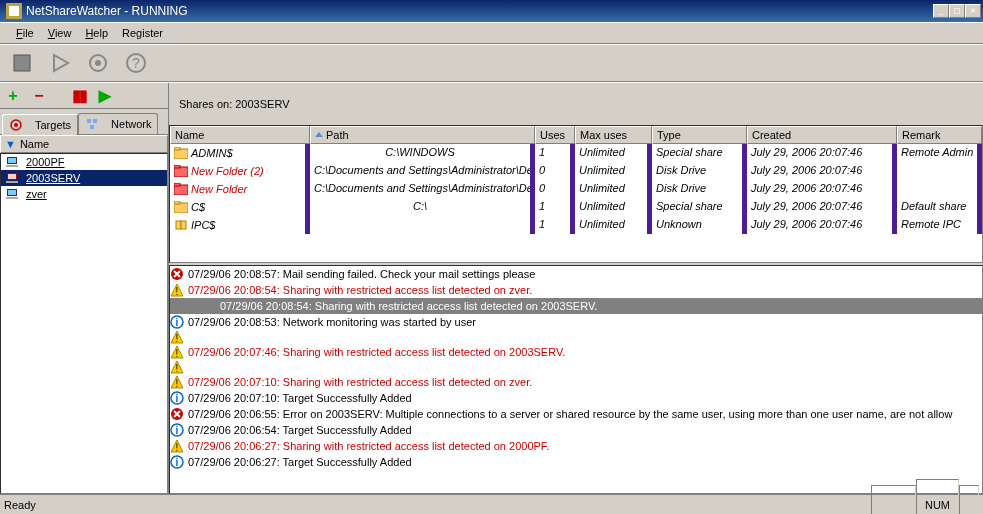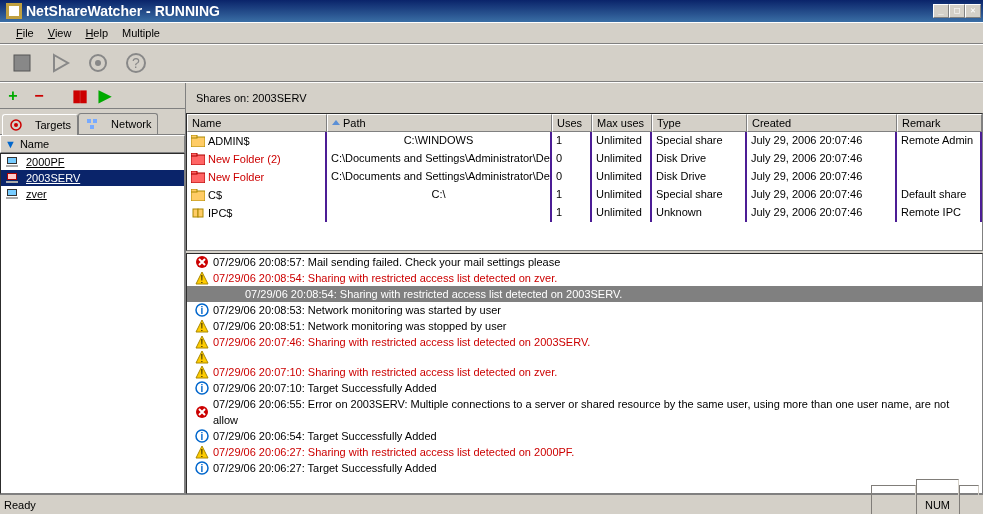--- a/index.html
+++ b/index.html
@@ -1,48 +1,48 @@
 <!DOCTYPE html>
 <html><head>
 <meta charset="utf-8">
 <style>
 * { box-sizing: border-box; margin: 0; padding: 0; }
 body { font-family: Tahoma, sans-serif; font-size: 11px; background: #d4d0c8; width: 983px; height: 514px; overflow: hidden; display: flex; flex-direction: column; }
 .titlebar { background: linear-gradient(#0a246a, #3a6ea5); height: 22px; display: flex; align-items: center; color: #fff; padding: 0 2px; }
 .titlebar .app-icon { width: 16px; height: 16px; margin: 0 4px; }
-.titlebar .title-text { font-weight: bold; font-size: 14px; flex: 1; }
+.titlebar .title-text { font-weight: normal; font-size: 12px; flex: 1; }
 .win-btns { display: flex; gap: 0; }
 .win-btn { width: 16px; height: 14px; background: #d4d0c8; border: 1px solid #808080; border-top-color:#fff; border-left-color:#fff; font-family: monospace; font-size: 9px; line-height: 10px; text-align: center; cursor: default; }
 .menubar { display: flex; padding: 2px 10px; gap: 2px; border-top: 1px solid #fff; border-bottom: 1px solid #808080; }
 .menu-item { padding: 2px 6px; cursor: default; }
 .menu-item u { text-decoration: underline; }
 .toolbar1 { display: flex; align-items: center; padding: 4px 8px; gap: 10px; border-bottom: 1px solid #808080; border-top: 1px solid #fff; }
 .tb-btn { width: 28px; height: 28px; display:flex; align-items:center; justify-content:center; }
 .content { flex: 1; display: flex; border-top: 1px solid #fff; }
 .left-panel { width: 186px; display: flex; flex-direction: column; border-right: 1px solid #808080; }
 .left-tb { display: flex; align-items: center; padding: 2px 4px; gap: 8px; height: 26px; border-bottom: 1px solid #808080; }
 .ltb-btn { font-size: 16px; font-weight: bold; width: 18px; text-align:center; cursor:default; }
 .tabs { display: flex; padding: 4px 2px 0 2px; border-bottom: 1px solid #808080; }
 .tab { padding: 3px 6px; border: 1px solid #808080; border-bottom: none; background: #d4d0c8; display: flex; align-items: center; gap: 12px; cursor:default; border-top-left-radius:3px; border-top-right-radius:3px; }
 .tab.active { background: #d4d0c8; position: relative; top: 1px; border-top-color:#fff; border-left-color:#fff; }
 .tree-hdr { background: #d4d0c8; border: 1px solid #808080; border-left-color:#fff; border-top-color:#fff; padding: 2px 4px; display:flex; align-items:center; gap:4px; }
 .tree { background: #fff; flex: 1; border: 1px inset #808080; }
 .tree-row { padding: 1px 4px; display:flex; align-items:center; gap:7px; cursor:default;text-decoration:underline; }
 .tree-row.sel { background: #0a246a; color: #fff; }
 .right-panel { flex: 1; display: flex; flex-direction: column; }
-.shares-hdr { padding: 6px 10px; height: 30px; display:flex; align-items:center; }
+.shares-hdr { padding: 6px 10px; height: 42px; display:flex; align-items:center; }
 .grid { border: 1px inset #808080; background: #fff; }
 .ghdr { display: flex; background: #d4d0c8; }
 .ghdr-cell, .gcell { padding: 2px 4px; overflow: hidden; white-space: nowrap; }
 .ghdr-cell { border: 1px solid; border-color: #fff #808080 #808080 #fff; display:flex; align-items:center; gap:3px; }
 .grow { display: flex; }
-.gcell { border-right: 2px solid #4c1d95; }
-.c-name{ width:140px; } .c-path{ width:225px;text-align:center; } .c-uses{ width:40px; } .c-max{ width:60px; } .c-type{ width:95px; } .c-created{ width:150px; } .c-remark{ width:85px; }
+.gcell { border-right: 5px solid #4c1d95; font-style: italic; }
+.c-name{ width:140px; } .c-path{ width:225px;text-align:center; } .c-uses{ width:40px; } .c-max{ width:77px; } .c-type{ width:95px; } .c-created{ width:150px; } .c-remark{ width:85px; }
 .log { flex: 1; background: #fff; border: 1px inset #808080; overflow-y: auto; margin-top: 2px; }
-.log-row { display: flex; align-items: center; padding: 0 8px; gap: 4px; cursor:default; line-height: 16px; }
+.log-row { display: flex; align-items: center; padding: 0 0; gap: 4px; cursor:default; line-height: 16px; }
 .log-row.red { color: #c00; }
 .log-row.sel { background: #808080; color: #fff; }
 .statusbar { height: 20px; display: flex; align-items: center; border-top: 1px solid #808080; padding: 2px 4px; }
 .status-cell { border: 1px inset #d4d0c8; padding: 19px 8px; }
 .status-spacer { flex:1; }
 .icon { width: 14px; height: 14px; flex-shrink: 0; display:inline-flex; align-items:center; justify-content:center; }
 svg { display: block; }
 </style>
 </head>
 <body>
@@ -59,21 +59,21 @@
     <div class="win-btn">_</div>
     <div class="win-btn">□</div>
     <div class="win-btn">✕</div>
   </div>
 </div>
 
 <div class="menubar">
   <div class="menu-item"><u>F</u><span></span><span>ile</span></div>
   <div class="menu-item"><u>V</u><span>iew</span></div>
   <div class="menu-item"><u>H</u><span>elp</span></div>
-  <div class="menu-item">Multiple</div>
+  <div class="menu-item">Register</div>
 </div>
 
 <div class="toolbar1">
   <div class="tb-btn">
       <svg width="22" height="22">
         <rect x="3" y="3" width="16" height="16" fill="#888" stroke="#555"></rect>
       </svg>
     </div>
   <div class="tb-btn">
       <svg width="22" height="22">
@@ -302,21 +302,20 @@
           </span>
           <span>07/29/06 20:08:53: Network monitoring was started by user</span>
         </div>
         <div class="log-row">
           <span class="icon">
             <svg width="14" height="14">
               <polygon points="7,1 13,13 1,13" fill="#fc0" stroke="#a80"></polygon>
               <text x="7" y="12" font-size="10" text-anchor="middle" fill="#000">!</text>
             </svg>
           </span>
-          <span>07/29/06 20:08:51: Network monitoring was stopped by user</span>
         </div>
         <div class="log-row red">
           <span class="icon">
             <svg width="14" height="14">
               <polygon points="7,1 13,13 1,13" fill="#fc0" stroke="#a80"></polygon>
               <text x="7" y="12" font-size="10" text-anchor="middle" fill="#000">!</text>
             </svg>
           </span>
           <span>07/29/06 20:07:46: Sharing with restricted access list detected on 2003SERV.</span>
         </div>

